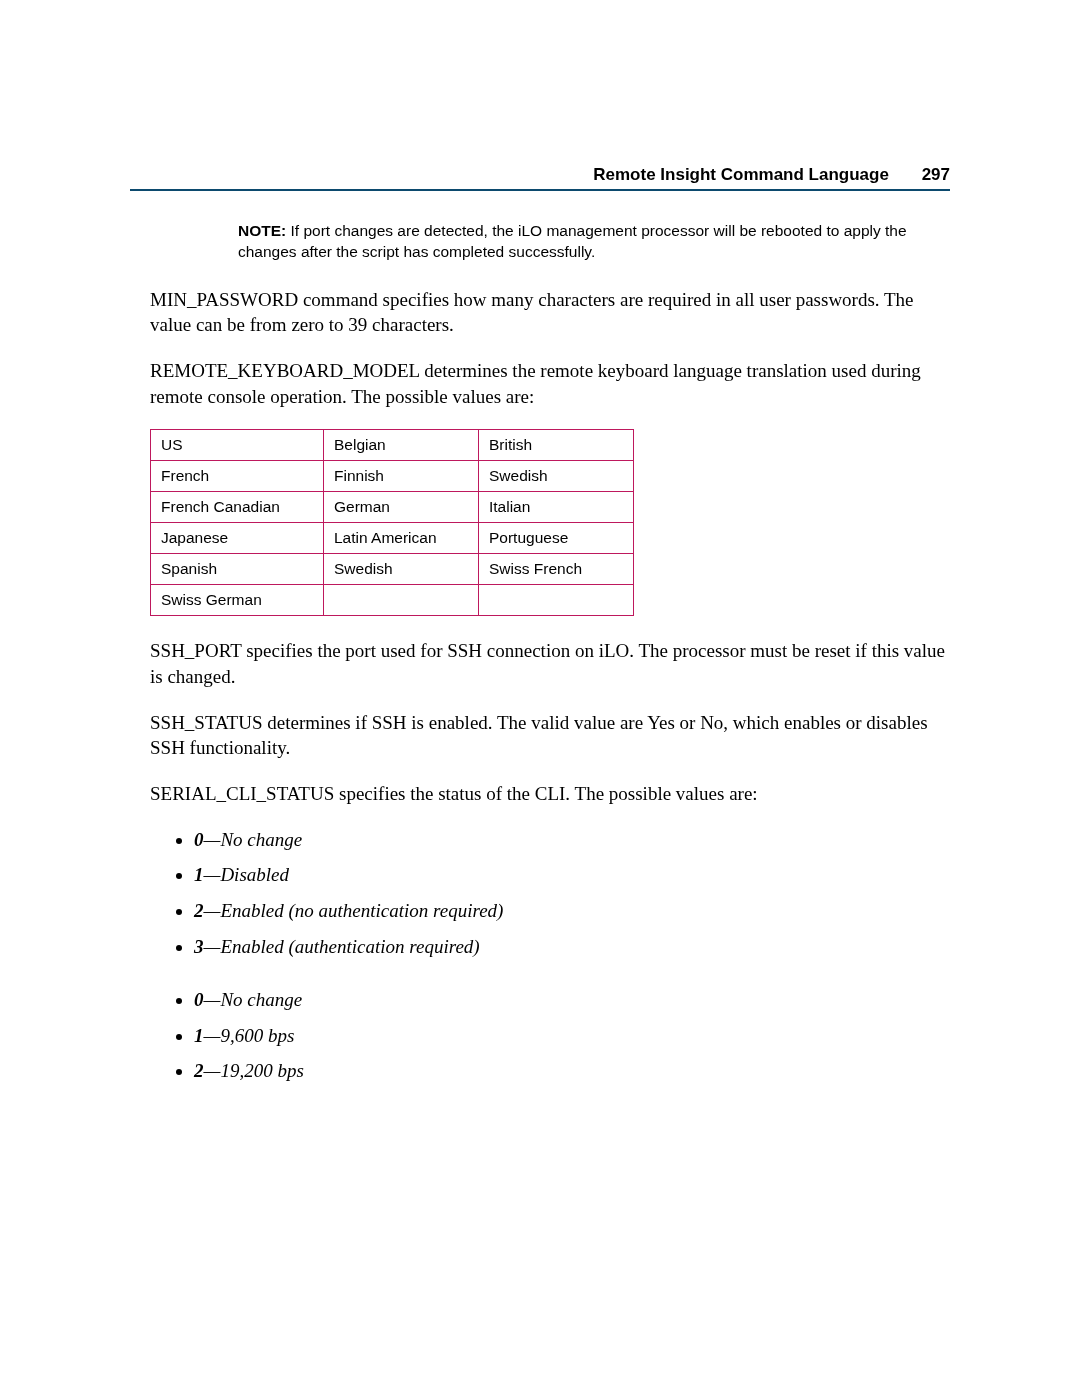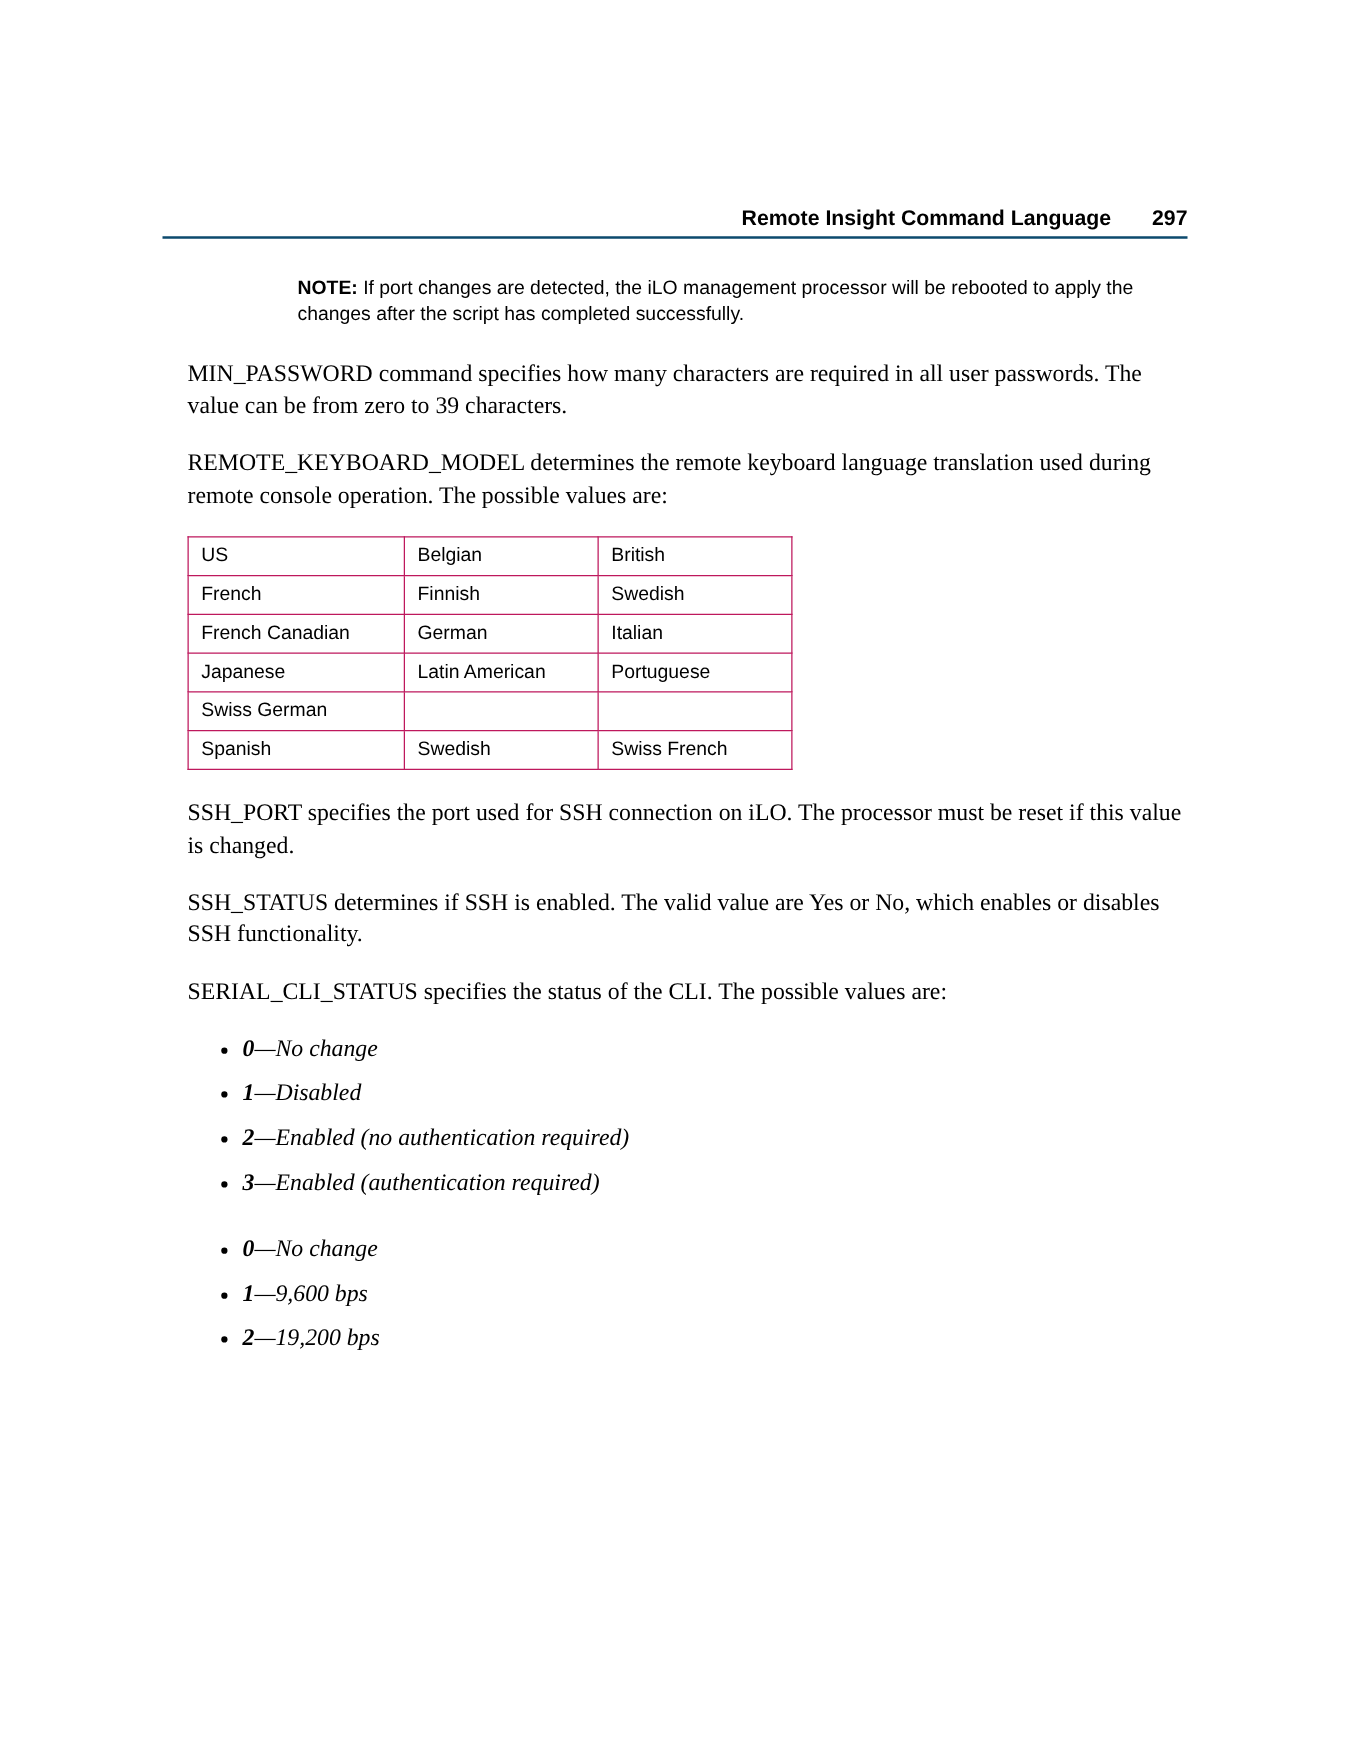--- a/index.html
+++ b/index.html
@@ -108,28 +108,28 @@
         <td>French Canadian</td>
         <td>German</td>
         <td>Italian</td>
       </tr>
       <tr>
         <td>Japanese</td>
         <td>Latin American</td>
         <td>Portuguese</td>
       </tr>
       <tr>
+        <td>Spanish</td>
+        <td>Swedish</td>
+        <td>Swiss French</td>
+      </tr>
+      <tr>
         <td>Swiss German</td>
         <td></td>
         <td></td>
-      </tr>
-      <tr>
-        <td>Spanish</td>
-        <td>Swedish</td>
-        <td>Swiss French</td>
       </tr>
     </tbody>
       </table>
 
     <p class="body-para">SSH_PORT specifies the port used for SSH connection on iLO. The processor must be reset if this value is changed.</p>
 
     <p class="body-para">SSH_STATUS determines if SSH is enabled. The valid value are Yes or No, which enables or disables SSH functionality.</p>
 
     <p class="body-para">SERIAL_CLI_STATUS specifies the status of the CLI. The possible values are:</p>
 

